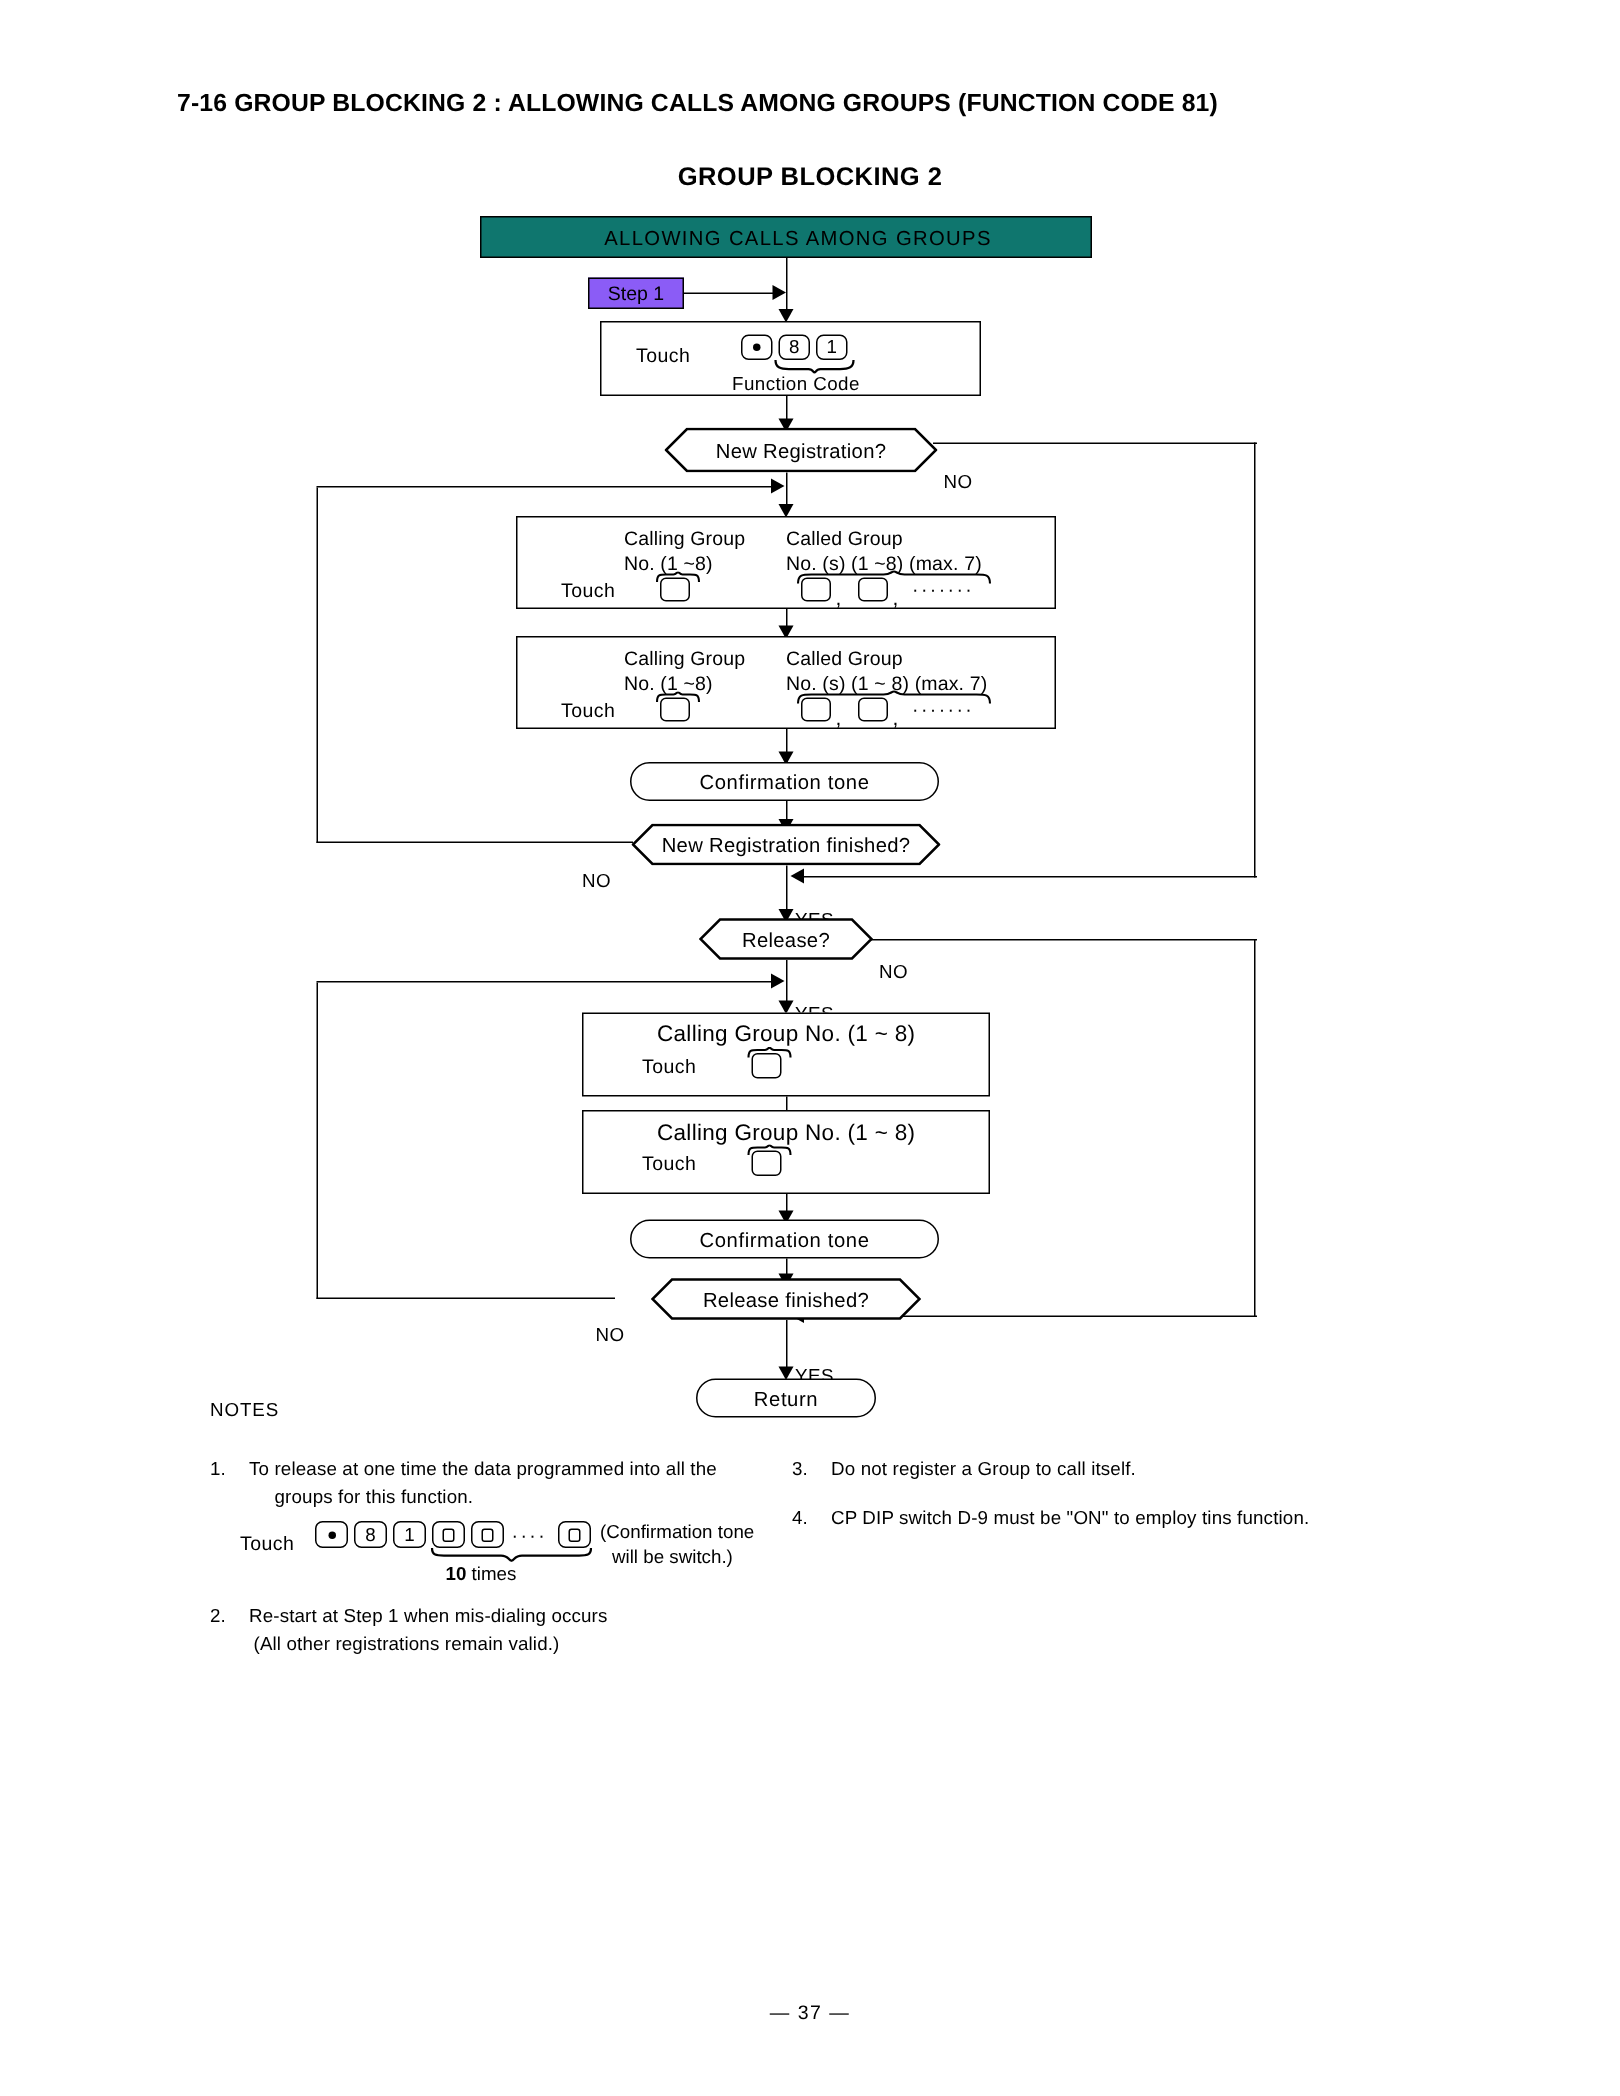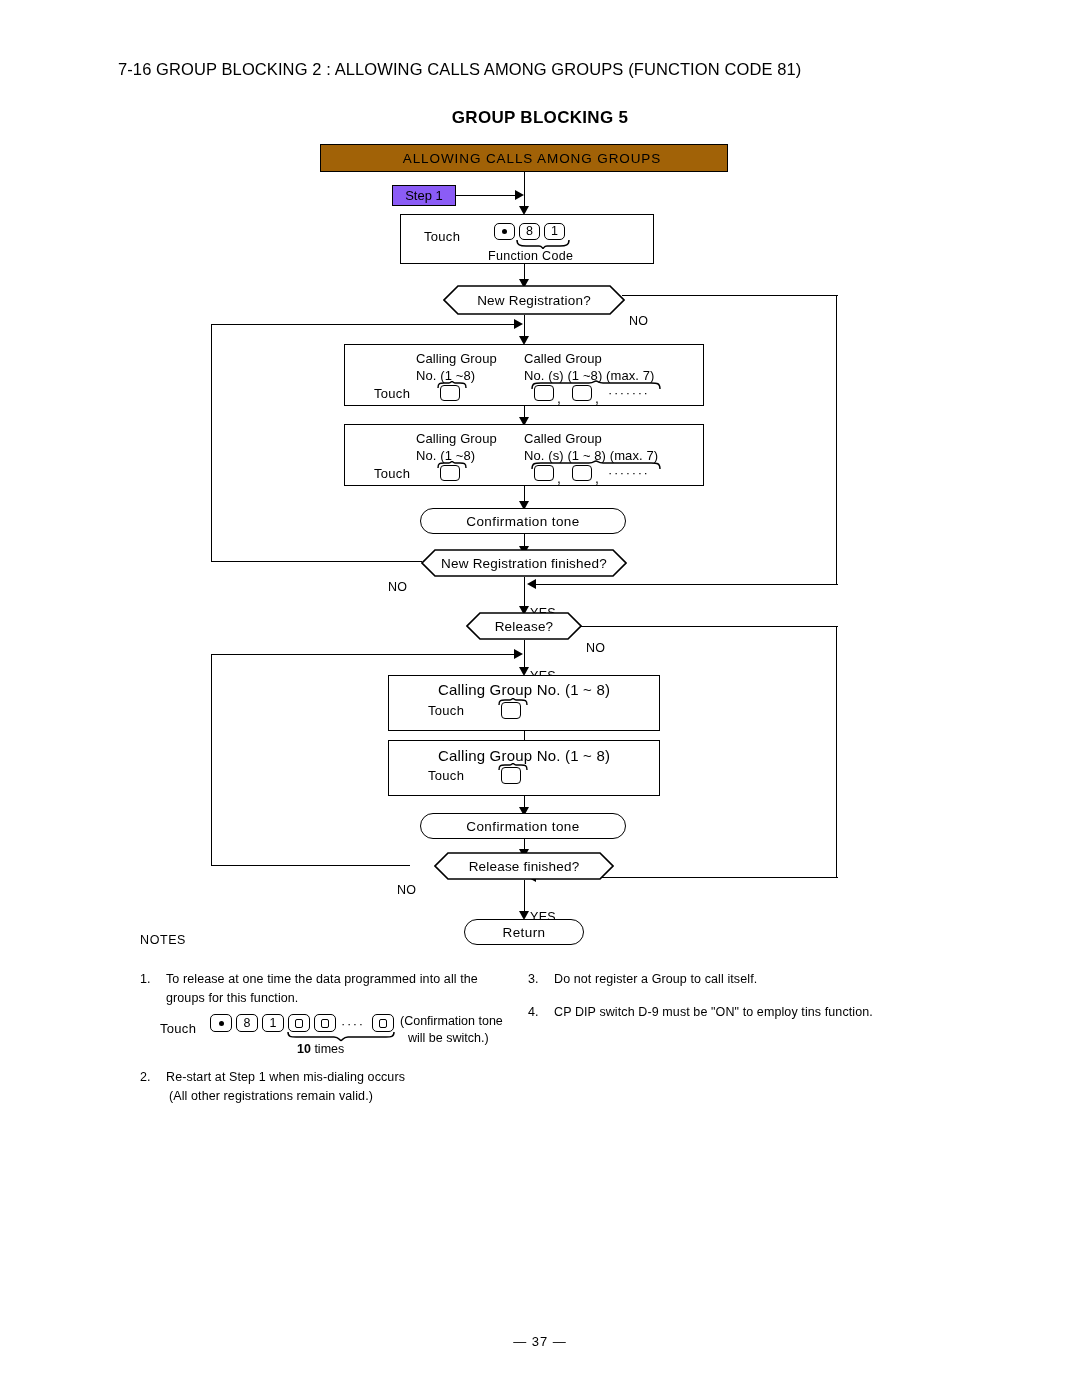--- a/index.html
+++ b/index.html
@@ -22,21 +22,21 @@
     inset: 0;
   }
 
   
   .section-title {
     position: absolute;
     left: 118px;
     top: 60px;
     width: 850px;
     font-size: 16.5px;
-    font-weight: normal;
+    font-weight: bold;
     letter-spacing: 0.1px;
     white-space: nowrap;
   }
   .chart-title {
     position: absolute;
     left: 0;
     top: 108px;
     width: 1080px;
     text-align: center;
     font-size: 17px;
@@ -47,21 +47,21 @@
   
   .proc {
     position: absolute;
     border: 1.6px solid #000;
     background: #fff;
     box-sizing: border-box;
   }
   .banner {
     position: absolute;
     border: 1.6px solid #000;
-    background: #a16207;
+    background: #0f766e;
     box-sizing: border-box;
     display: flex;
     align-items: center;
     justify-content: center;
     font-size: 13.5px;
     letter-spacing: 0.9px;
     padding-left: 16px;
   }
   .stepbox {
     position: absolute;
@@ -234,21 +234,21 @@
     position: absolute;
     left: 0;
     top: 0;
   }
   .note .body {
     display: block;
     margin-left: 26px;
   }
   .note-sub {
     display: block;
-    margin-left: 26px;
+    margin-left: 43px;
   }
 
   .times-label {
     position: absolute;
     font-size: 12.5px;
     white-space: nowrap;
   }
   .times-label b { font-weight: bold; }
 
   .paren-note {
@@ -267,21 +267,21 @@
     font-size: 13px;
     letter-spacing: 1px;
   }
 </style>
 </head>
 <body>
 
 <div class="page">
 
   <div class="section-title">7-16 GROUP BLOCKING 2 : ALLOWING CALLS AMONG GROUPS (FUNCTION CODE 81)</div>
-  <div class="chart-title">GROUP BLOCKING 5</div>
+  <div class="chart-title">GROUP BLOCKING 2</div>
 
   <div class="banner" style="left:320px; top:144px; width:408px; height:28px;">ALLOWING CALLS AMONG GROUPS</div>
 
   <div class="vline" style="left:524px; top:172px; height:38px;"></div>
   <div class="arrow-down" style="left:519px; top:206px;"></div>
 
   <div class="stepbox" style="left:392px; top:185px; width:64px; height:21px;">Step 1</div>
   <div class="hline" style="left:456px; top:195px; width:62px;"></div>
   <div class="arrow-right" style="left:515px; top:190px;"></div>
 

